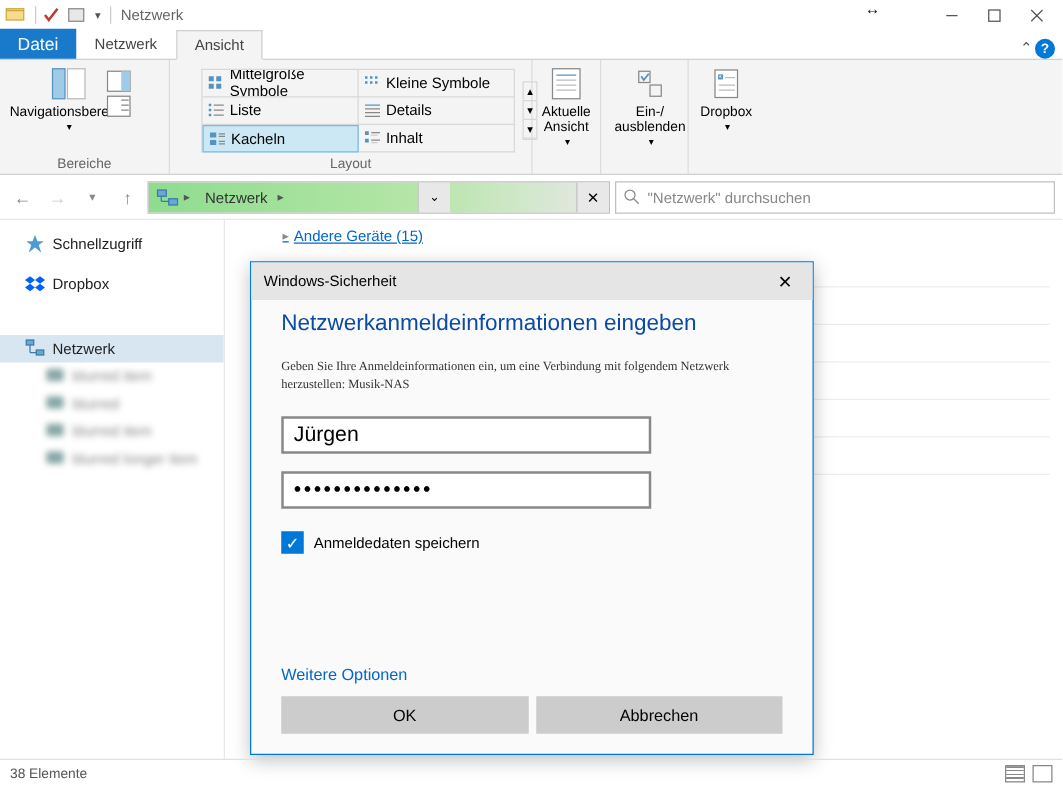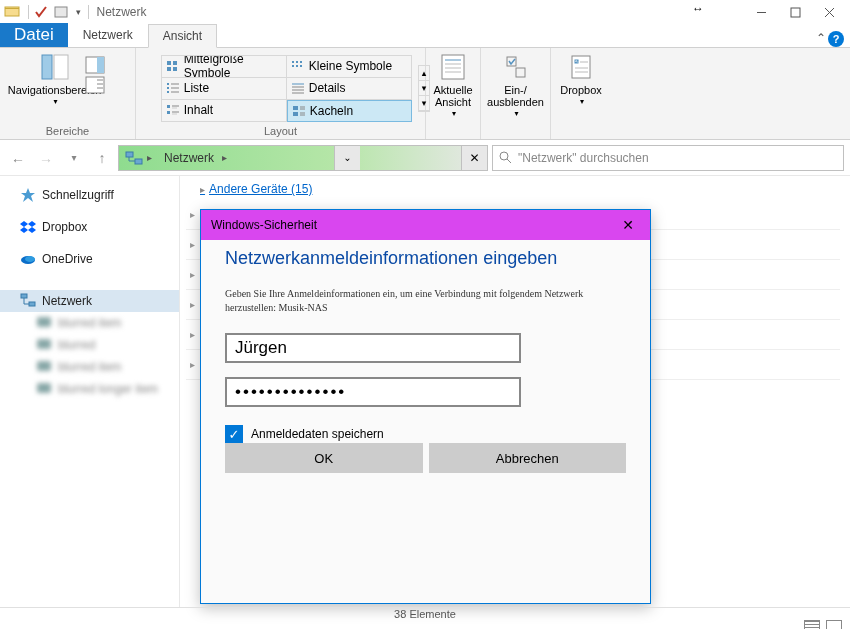--- a/index.html
+++ b/index.html
@@ -9,21 +9,21 @@
   .titlebar { height: 24px; display: flex; align-items: center; padding: 0 4px; background: #fff; }
   .titlebar .icon-sm { width: 16px; height: 16px; margin-right: 4px; }
   .titlebar .divider { width: 1px; height: 14px; background: #ccc; margin: 0 4px; }
   .titlebar-title { color: #666; margin-left: 4px; font-size: 12px; }
   .titlebar-right { margin-left: auto; display: flex; }
   .win-btn { width: 34px; height: 24px; display: flex; align-items: center; justify-content: center; color: #555; }
   .resize-grip { margin-right: 40px; }
 
   
   .tabs { height: 24px; display: flex; align-items: flex-end; border-bottom: 1px solid #d0d0d0; background: #fff; }
-  .tab-file { background: #1979ca; color: #fff; padding: 4px 14px; font-size: 17px; height: 24px; display: flex; align-items: center; }
+  .tab-file { background: #1979ca; color: #fff; padding: 4px 14px; font-size: 14px; height: 24px; display: flex; align-items: center; }
   .tab { padding: 4px 14px; font-size: 12px; border: 1px solid transparent; color: #444; }
   .tab.active { background: #f4f4f4; border: 1px solid #d0d0d0; border-bottom: 1px solid #f4f4f4; margin-bottom: -1px; }
   .tabs .help { margin-left: auto; display: flex; gap: 2px; padding-right: 6px; }
   .help-circle { width: 16px; height: 16px; border-radius: 50%; background: #0078d7; color: #fff; font-size: 11px; font-weight: bold; display: flex; align-items: center; justify-content: center; }
 
   
   .ribbon { height: 92px; background: #f4f4f4; border-bottom: 1px solid #d0d0d0; display: flex; }
   .rgroup { border-right: 1px solid #dcdcdc; padding: 4px 6px 2px; display: flex; flex-direction: column; align-items: center; justify-content: space-between; }
   .rgroup-label { font-size: 11px; color: #666; padding: 1px 0 0; }
   .rbig { width: 48px; display: flex; flex-direction: column; align-items: center; font-size: 11px; text-align: center; line-height: 12px; }
@@ -41,48 +41,48 @@
   .navrow { height: 36px; display: flex; align-items: center; padding: 4px 6px; gap: 4px; border-bottom: 1px solid #e8e8e8; }
   .nav-arrow { width: 24px; height: 24px; color: #888; display: flex; align-items: center; justify-content: center; font-size: 14px; }
   .addr { flex: 0 0 370px; height: 26px; border: 1px solid #c0c0c0; display: flex; align-items: center; background: linear-gradient(90deg,#8fdc8f,#b6e6a8 60%,#e8e8e8 100%); }
   .addr .seg { padding: 0 6px; font-size: 12px; color: #333; display: flex; align-items: center; gap: 4px; }
   .addr .seg-btn { background: #e8e8e8; width: 26px; height: 24px; display: flex; align-items: center; justify-content: center; margin-left: auto; border-left: 1px solid #c0c0c0; }
   .searchbox { flex: 1; height: 26px; border: 1px solid #c0c0c0; display: flex; align-items: center; padding: 0 6px; gap: 6px; color: #888; }
   .searchbox input { border: none; flex: 1; font-size: 12px; outline: none; background: transparent; color: #000; }
   ::placeholder { color: #888; }
 
   
-  .main { display: flex; height: calc(629px - 24px - 24px - 92px - 36px - 22px); }
+  .main { display: flex; height: calc(629px - 24px - 24px - 92px - 36px - 22px); gap: 26px; }
   .sidebar { width: 180px; border-right: 1px solid #e8e8e8; padding: 8px 0; overflow: hidden; }
   .sb-item { display: flex; align-items: center; padding: 3px 8px 3px 20px; font-size: 12px; gap: 6px; color: #222; }
   .sb-item.sel { background: #d8e6f2; }
   .sb-sub { padding-left: 36px; }
   .sb-blur { filter: blur(2.5px); color: #888; }
   .sb-icon { width: 16px; height: 16px; display: inline-block; }
 
   .content { flex: 1; position: relative; padding: 6px 10px; }
   .grp-head { font-size: 12px; color: #0066cc; text-decoration: underline; padding: 0 0 4px 10px; display: flex; align-items: center; gap: 4px; }
   .grp-row { border-bottom: 1px solid #eee; height: 30px; margin-left: -4px; display: flex; align-items: center; padding-left: 4px; color: #999; font-size: 11px; }
 
   
   .dialog { position: absolute; left: 200px; top: 209px; width: 451px; height: 395px; background: #fafafa; border: 1px solid #0078d7; box-shadow: 0 4px 14px rgba(0,0,0,.25); display: flex; flex-direction: column; }
-  .dlg-titlebar { height: 30px; display: flex; align-items: center; padding: 2px 10px; font-size: 12px; background: #d946ef; }
+  .dlg-titlebar { height: 30px; display: flex; align-items: center; padding: 2px 10px; font-size: 12px; background: #e5e5e5; }
   .dlg-close { margin-left: auto; font-size: 14px; padding: 2px 6px; cursor: pointer; }
   .dlg-body { padding: 8px 24px 0 24px; flex: 1; display: flex; flex-direction: column; }
   .dlg-h1 { font-size: 18px; color: #0a4aa5; font-weight: 400; margin-bottom: 18px; }
   .dlg-p { font-size: 10px; color: #333; line-height: 1.4; margin-bottom: 18px; font-family: Liberation Serif, serif; }
   .dlg-input { width: 296px; height: 30px; border: 2px solid #888; padding: 0 8px; font-size: 17px; margin-bottom: 14px; background: #fff; }
   .dlg-check { display: flex; align-items: center; gap: 8px; font-size: 12px; margin-top: 4px; }
   .dlg-check .box { width: 18px; height: 18px; background: #0078d7; display: flex; align-items: center; justify-content: center; color: #fff; font-size: 13px; }
   .dlg-link { color: #0066cc; font-size: 13px; margin-top: auto; margin-bottom: 10px; cursor: pointer; }
   .dlg-buttons { display: flex; gap: 6px; margin-bottom: 16px; }
   .dlg-btn { flex: 1; height: 30px; background: #ccc; border: none; font-size: 13px; cursor: pointer; }
 
   
-  .statusbar { position: absolute; bottom: 0; left: 0; right: 0; height: 22px; border-top: 1px solid #e0e0e0; display: flex; align-items: center; padding: 0 8px; font-size: 11px; color: #555; flex-direction: column; }
+  .statusbar { position: absolute; bottom: 0; left: 0; right: 0; height: 22px; border-top: 1px solid #e0e0e0; display: flex; align-items: center; padding: 0 8px; font-size: 11px; color: #555; }
   .statusbar-right { margin-left: auto; display: flex; gap: 6px; }
   .view-sq { width: 16px; height: 14px; border: 1px solid #888; }
 
   svg { display: block; }
 </style>
 </head>
 <body>
 
 <div class="titlebar">
   <span class="icon-sm">
@@ -213,45 +213,45 @@
             <span class="thumb-icon">
               <svg viewBox="0 0 14 12" width="14" height="12">
                 <line x1="1" y1="2" x2="13" y2="2" stroke="#5693c0"></line>
                 <line x1="1" y1="5" x2="13" y2="5" stroke="#888"></line>
                 <line x1="1" y1="8" x2="13" y2="8" stroke="#888"></line>
                 <line x1="1" y1="11" x2="13" y2="11" stroke="#888"></line>
               </svg>
             </span>
             <span>Details</span>
           </div>
+        <div class="thumb selected">
+            <span class="thumb-icon">
+              <svg viewBox="0 0 14 12" width="14" height="12">
+                <rect x="1" y="1" width="5" height="4" fill="#5693c0"></rect>
+                <line x1="8" y1="2" x2="13" y2="2" stroke="#888"></line>
+                <line x1="8" y1="4" x2="13" y2="4" stroke="#888"></line>
+                <rect x="1" y="7" width="5" height="4" fill="#5693c0"></rect>
+                <line x1="8" y1="8" x2="13" y2="8" stroke="#888"></line>
+                <line x1="8" y1="10" x2="13" y2="10" stroke="#888"></line>
+              </svg>
+            </span>
+            <span>Kacheln</span>
+          </div>
         <div class="thumb">
             <span class="thumb-icon">
               <svg viewBox="0 0 14 12" width="14" height="12">
                 <rect x="1" y="1" width="3" height="3" fill="#5693c0"></rect>
                 <line x1="6" y1="2" x2="13" y2="2" stroke="#888"></line>
                 <line x1="6" y1="4" x2="11" y2="4" stroke="#ccc"></line>
                 <rect x="1" y="7" width="3" height="3" fill="#5693c0"></rect>
                 <line x1="6" y1="8" x2="13" y2="8" stroke="#888"></line>
                 <line x1="6" y1="10" x2="11" y2="10" stroke="#ccc"></line>
               </svg>
             </span>
             <span>Inhalt</span>
-          </div>
-        <div class="thumb selected">
-            <span class="thumb-icon">
-              <svg viewBox="0 0 14 12" width="14" height="12">
-                <rect x="1" y="1" width="5" height="4" fill="#5693c0"></rect>
-                <line x1="8" y1="2" x2="13" y2="2" stroke="#888"></line>
-                <line x1="8" y1="4" x2="13" y2="4" stroke="#888"></line>
-                <rect x="1" y="7" width="5" height="4" fill="#5693c0"></rect>
-                <line x1="8" y1="8" x2="13" y2="8" stroke="#888"></line>
-                <line x1="8" y1="10" x2="13" y2="10" stroke="#888"></line>
-              </svg>
-            </span>
-            <span>Kacheln</span>
           </div>
       </div>
       <div class="thumb-scroll">
         <span>▴</span>
         <span>▾</span>
         <span>▾</span>
       </div>
     </div>
     <div class="rgroup-label">Layout</div>
   </div>
@@ -265,21 +265,21 @@
             <line x1="7" y1="12" x2="23" y2="12" stroke="#bbb"></line>
             <line x1="7" y1="16" x2="23" y2="16" stroke="#bbb"></line>
             <line x1="7" y1="20" x2="23" y2="20" stroke="#bbb"></line>
           </svg>
         </span>
       <span>Aktuelle Ansicht</span>
         <span class="drop-caret">▾</span>
     </div>
   </div>
 
-  <div class="rgroup" style="width:70px;">
+  <div class="rgroup" style="width:70px;align-items:flex-end;">
     <div class="rbig">
       <span class="icon-lg">
           <svg viewBox="0 0 30 30" width="30" height="30">
             <rect x="6" y="5" width="9" height="9" fill="none" stroke="#888"></rect>
             <polyline points="8,9 10,12 14,7" fill="none" stroke="#5693c0" stroke-width="1.5"></polyline>
             <rect x="15" y="16" width="9" height="9" fill="none" stroke="#888"></rect>
           </svg>
         </span>
       <span>Ein-/ ausblenden</span>
         <span class="drop-caret">▾</span>
@@ -353,29 +353,20 @@
           <svg viewBox="0 0 16 16" width="16" height="16">
             <polygon points="4,2 8,5 4,8 0,5" fill="#0061fe"></polygon>
             <polygon points="12,2 16,5 12,8 8,5" fill="#0061fe"></polygon>
             <polygon points="4,8 8,11 4,14 0,11" fill="#0061fe"></polygon>
             <polygon points="12,8 16,11 12,14 8,11" fill="#0061fe"></polygon>
           </svg>
         </span>
         <span>Dropbox</span>
       </div>
     <div style="height:10px;"></div>
-    <div class="sb-item">
-        <span class="sb-icon">
-          <svg viewBox="0 0 16 16" width="16" height="16">
-            <ellipse cx="8" cy="9" rx="7" ry="4" fill="#0b6ec9"></ellipse>
-            <ellipse cx="10" cy="8" rx="5" ry="3" fill="#2e9be0"></ellipse>
-          </svg>
-        </span>
-        <span>OneDrive</span>
-      </div>
     <div style="height:10px;"></div>
     <div style="height:10px;"></div>
     <div class="sb-item sel">
         <span class="sb-icon">
           <svg viewBox="0 0 16 16" width="16" height="16">
             <rect x="1" y="1" width="6" height="4" fill="#6aa7d1" stroke="#397aa9"></rect>
             <rect x="9" y="9" width="6" height="4" fill="#6aa7d1" stroke="#397aa9"></rect>
             <line x1="4" y1="5" x2="4" y2="11" stroke="#397aa9"></line>
             <line x1="4" y1="11" x2="9" y2="11" stroke="#397aa9"></line>
           </svg>
@@ -437,20 +428,21 @@
   </div>
   <div class="dlg-body">
     <div class="dlg-h1">Netzwerkanmeldeinformationen eingeben</div>
     <div class="dlg-p">Geben Sie Ihre Anmeldeinformationen ein, um eine Verbindung mit folgendem Netzwerk herzustellen: Musik-NAS</div>
     <input class="dlg-input" value="Jürgen" style="">
     <input class="dlg-input" style="letter-spacing: 2px;" value="••••••••••••••">
     <label class="dlg-check">
       <span class="box">✓</span>
       <span>Anmeldedaten speichern</span>
     </label>
+    <div class="dlg-link">Weitere Optionen</div>
     <div class="dlg-buttons">
       <button class="dlg-btn">OK</button>
       <button class="dlg-btn">Abbrechen</button>
     </div>
   </div>
 </div>
 
 <div class="statusbar">
   <span>38 Elemente</span>
   <div class="statusbar-right">

